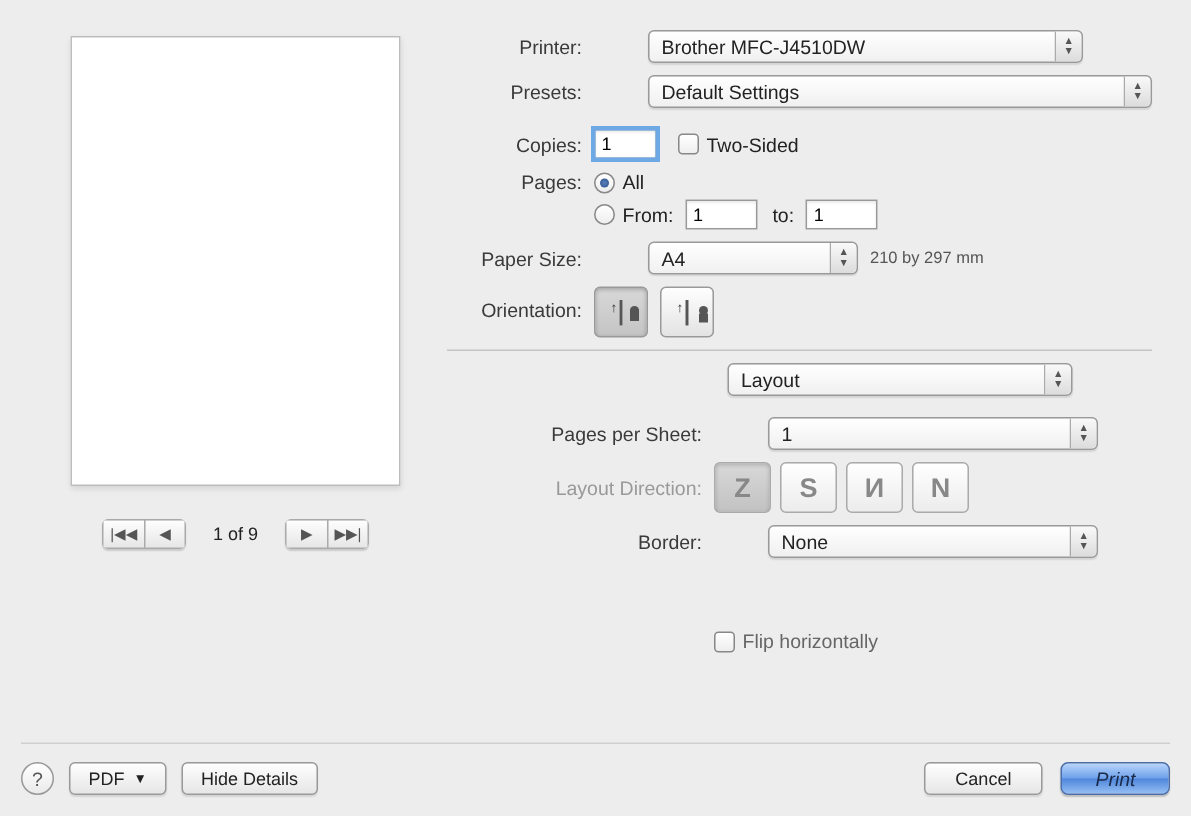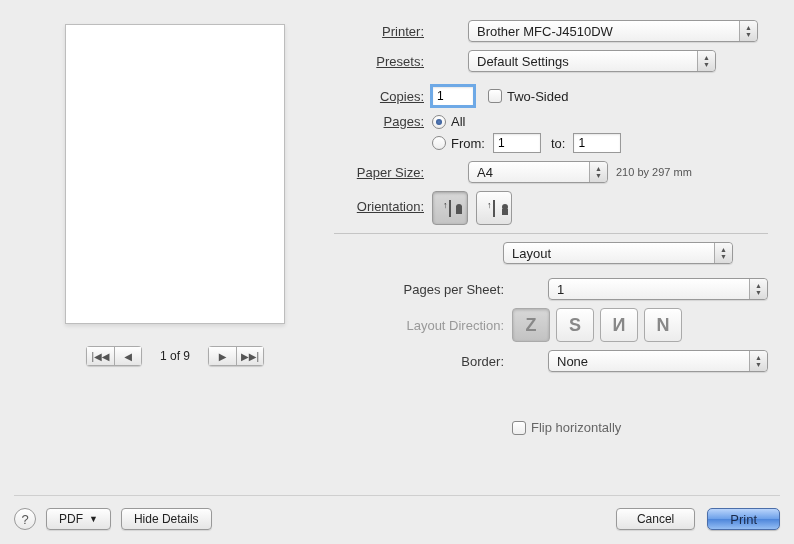--- a/index.html
+++ b/index.html
@@ -61,21 +61,20 @@
   .row {
     display: flex;
     align-items: center;
     margin-bottom: 8px;
   }
   .label {
     width: 90px;
     text-align: right;
     margin-right: 8px;
     color: #3a3a3a;
-    text-decoration: underline;
   }
   .label2 {
     width: 170px;
     text-align: right;
     margin-right: 8px;
     color: #3a3a3a;
   }
   .select {
     background: linear-gradient(#ffffff,#f0f0f0);
     border: 1px solid #999;
@@ -197,20 +196,21 @@
     box-shadow: 0 1px 1px rgba(0,0,0,0.1);
   }
   .spacer { flex:1; }
   .aqua-btn {
     border:1px solid #4b6ea9; border-radius: 5px;
     background: linear-gradient(#b9d4fb,#6fa2ea 48%,#4f87db 52%,#95bef4);
     color:#1a2a4a;
     height: 22px; padding: 0 22px;
     font-size:13px;
     box-shadow: 0 1px 1px rgba(0,0,0,0.2);
+    font-style: italic;
   }
   .size-hint{font-size:11px; color:#555; margin-left:8px;}
   .disabled-label{color:#999;}
   .behind-dd{color:#666;}
 </style>
 </head>
 <body>
 
 <div class="dialog">
   <div class="content">
@@ -235,21 +235,21 @@
       <div class="row">
         <span class="label">Printer:</span>
         <div class="select" style="width:290px">
           <span>Brother MFC-J4510DW</span>
           <span class="arrows">▲<br>▼</span>
         </div>
       </div>
 
       <div class="row">
         <span class="label">Presets:</span>
-        <div class="select" style="width:248px">
+        <div class="select" style="width:336px">
           <span>Default Settings</span>
           <span class="arrows">▲<br>▼</span>
         </div>
       </div>
 
       <div style="height:6px"></div>
 
       <div class="row">
         <span class="label">Copies:</span>
         <input class="text copies-input" value="1" style="">

